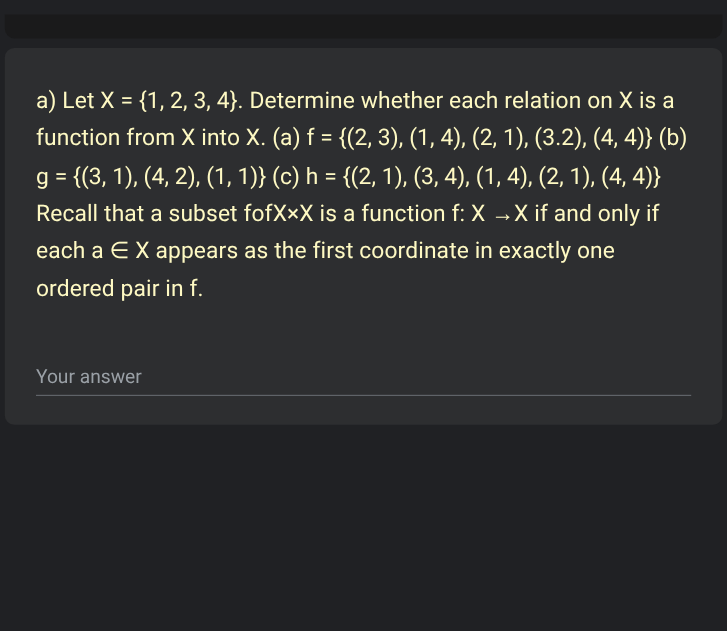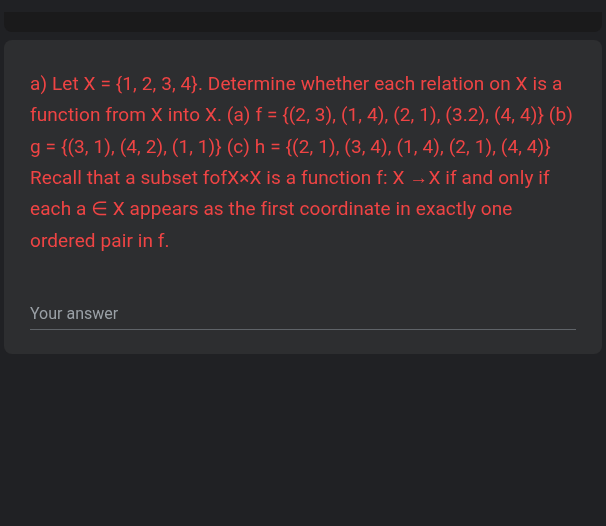--- a/index.html
+++ b/index.html
@@ -21,21 +21,21 @@
       border-radius: 0 0 8px 8px;
       margin: 0 4px 8px 4px;
     }
     .card {
       background-color: #2d2e30;
       border-radius: 8px;
       margin: 0 4px;
       padding: 28px 26px 24px 26px;
     }
     .question-text {
-      color: #ef4444;
+      color: #fef9c3;
       font-size: 19px;
       line-height: 1.65;
       letter-spacing: 0.1px;
       font-weight: 400;
       margin-bottom: 42px;
     }
     .answer-section {
       position: relative;
     }
     .answer-input {

